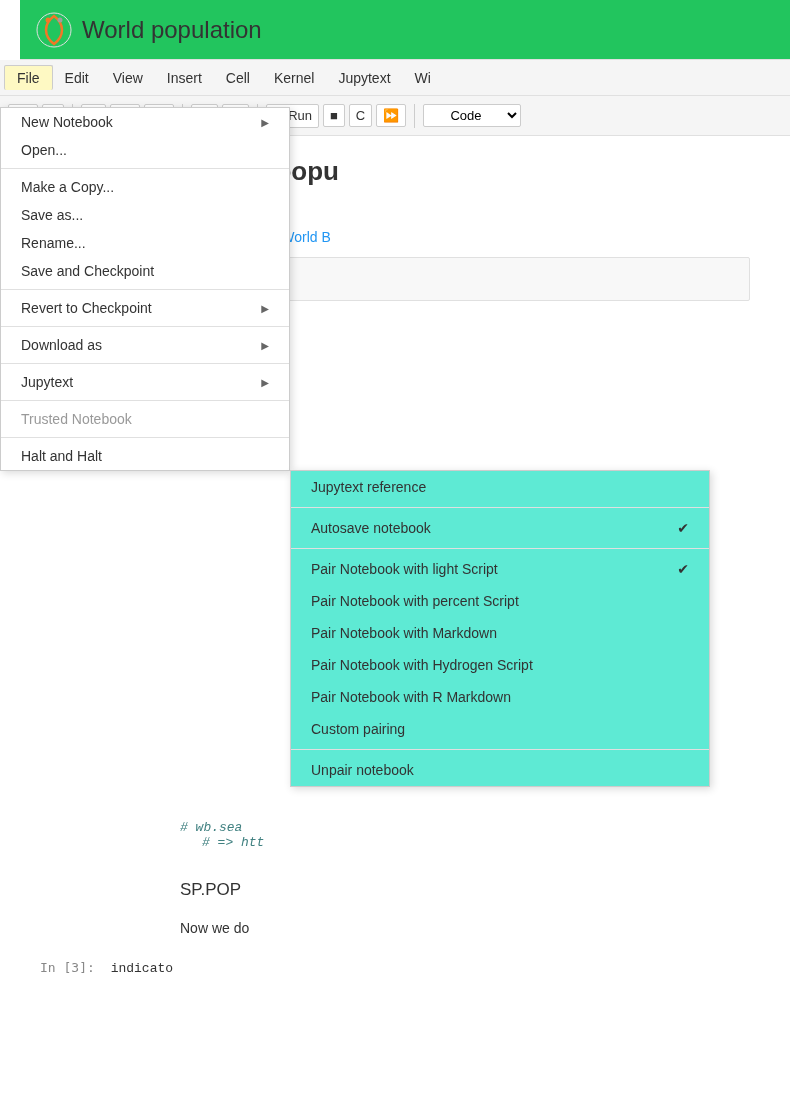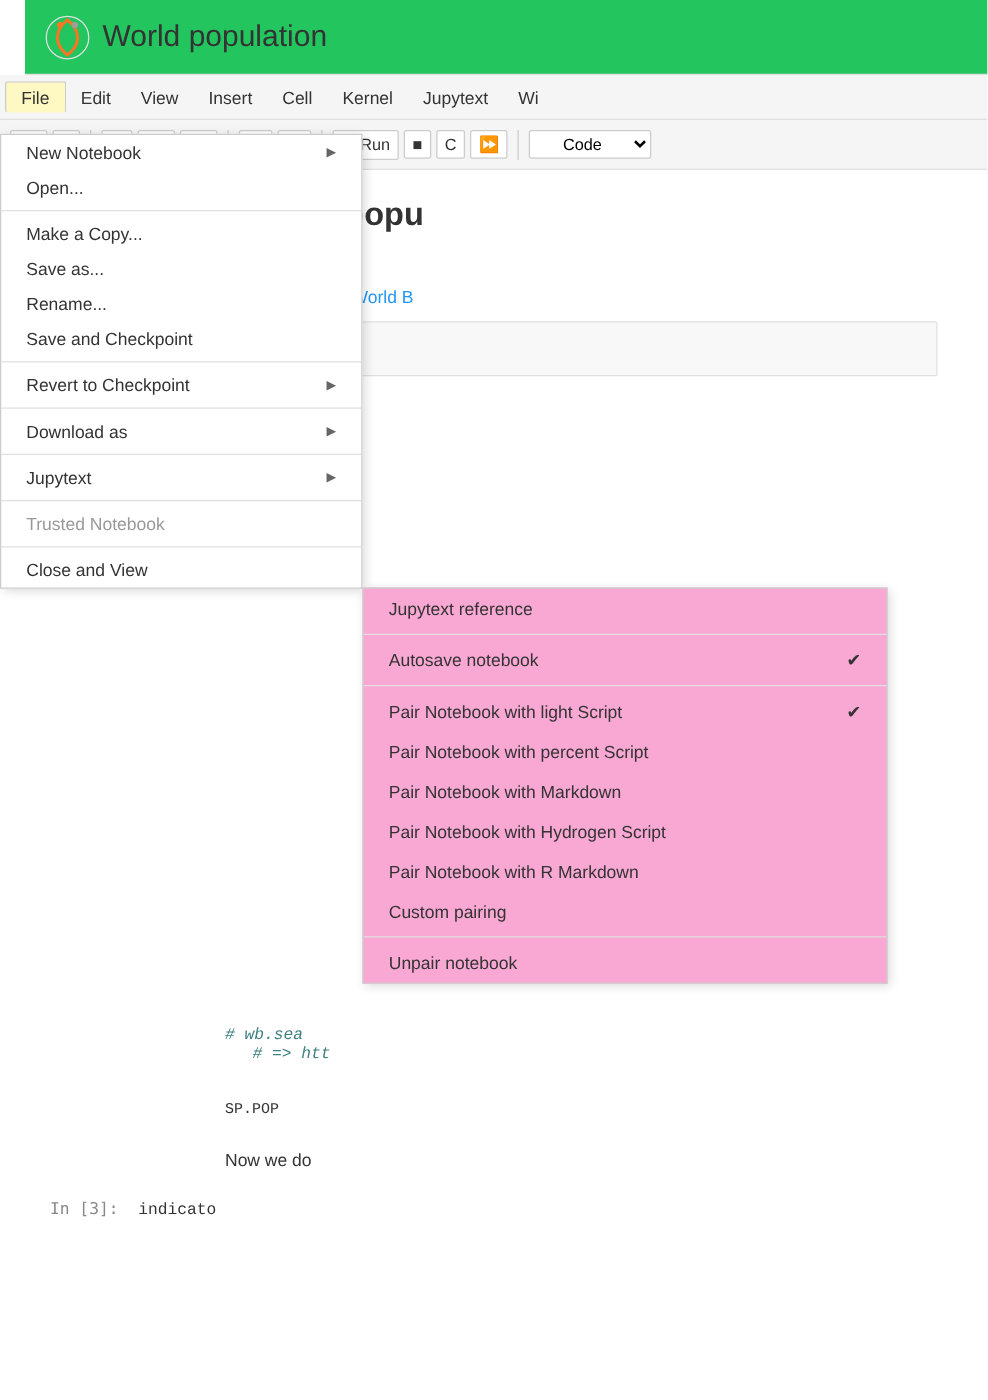--- a/index.html
+++ b/index.html
@@ -78,21 +78,21 @@
       display: flex; align-items: center; justify-content: space-between;
       white-space: nowrap;
     }
     .dropdown-item.disabled { color: #999; cursor: default; }
     .dropdown-sep { height: 1px; background: #e0e0e0; margin: 4px 0; }
     .arrow-right { font-size: 10px; color: #666; }
 
     
     .jupytext-submenu {
       position: absolute; top: 470px; left: 290px; width: 420px;
-      background: #f9a8d4; border: 1px solid #ccc; box-shadow: 2px 2px 8px rgba(0,0,0,0.15);
+      background: #5eead4; border: 1px solid #ccc; box-shadow: 2px 2px 8px rgba(0,0,0,0.15);
       z-index: 400;
     }
     .submenu-item {
       padding: 8px 20px; cursor: pointer; color: #333; font-size: 14px;
       display: flex; align-items: center; justify-content: space-between;
     }
     .submenu-sep { height: 1px; background: #e0e0e0; margin: 4px 0; }
     .check-mark { color: #333; font-size: 14px; }
   </style>
 </head>
@@ -191,21 +191,21 @@
   <div class="dropdown-item">
     <span>Jupytext</span>
     <span class="arrow-right">▶</span>
   </div>
   <div class="dropdown-sep"></div>
   <div class="dropdown-item disabled">
     <span>Trusted Notebook</span>
   </div>
   <div class="dropdown-sep"></div>
   <div class="dropdown-item">
-    <span>Close and View</span>
+    <span>Halt and Halt</span>
   </div>
 </div>
 
 <div class="jupytext-submenu">
   <div class="submenu-item">
     <span>Jupytext reference</span>
   </div>
   <div class="submenu-sep"></div>
   <div class="submenu-item">
     <span>Autosave notebook</span>
@@ -234,18 +234,18 @@
   <div class="submenu-sep"></div>
   <div class="submenu-item">
     <span>Unpair notebook</span>
   </div>
 </div>
 
 <div style="position:absolute; top: 820px; left: 180px; font-family: 'Courier New', monospace; font-size: 13px; color: #333;">
   <div style="color:#408080; font-style:italic;"># wb.sea</div>
   <div style="color:#408080; font-style:italic;margin-left:22px;"># =&gt; htt</div>
 </div>
-<div style="position:absolute; top: 880px; left: 180px; font-family: Liberation Mono, monospace; font-size: 12px; color: #333;">SP.POP</div>
+<div style="position:absolute; top: 880px; left: 180px; font-family: Liberation Sans, sans-serif; font-size: 17px; color: #333;">SP.POP</div>
 <div style="position:absolute; top: 920px; left: 180px; font-size: 14px; color: #333;">Now we do</div>
 <div style="position:absolute; top: 960px; left: 40px; font-size: 13px; color: #888; font-family: monospace; text-align: center;">
   <span>In [3]:</span>
   <span style="margin-left:8px; color:#333; font-family: 'Courier New', monospace;">indicato</span>
 </div>
 
 </body></html>

